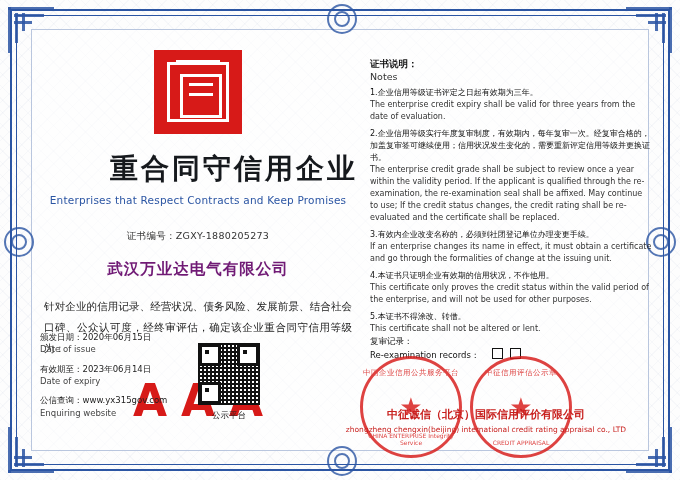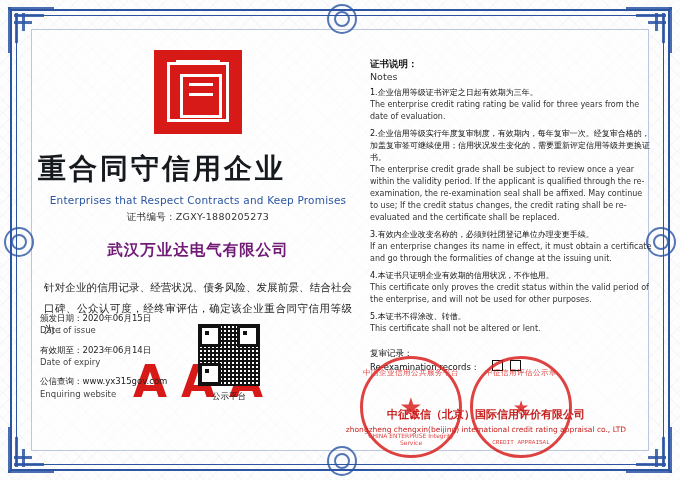--- a/index.html
+++ b/index.html
@@ -79,29 +79,29 @@
   }
   .seal-logo .glyph:before{
     content:"";position:absolute;left:6px;top:6px;right:6px;height:3px;background:#fff;
   }
   .seal-logo .glyph:after{
     content:"";position:absolute;left:6px;top:16px;right:6px;height:3px;background:#fff;
   }
   .seal-logo .cap{position:absolute;left:22px;top:10px;width:44px;height:5px;background:#fff;}
 
   .title-cn{
-    text-align:left;font-size:28px;font-weight:bold;color:#16191d;
+    text-align:right;font-size:28px;font-weight:bold;color:#16191d;
     letter-spacing:3px;margin-top:16px;
     font-family:"DejaVu Sans","Liberation Sans",sans-serif;
   }
   .title-en{
     text-align:center;font-size:10.5px;color:#2b55a3;margin-top:6px;letter-spacing:.2px;
   }
   .certno{
-    text-align:center;font-size:9.5px;color:#333;margin-top:5px;letter-spacing:.3px;
+    text-align:center;font-size:9.5px;color:#333;margin-top:24px;letter-spacing:.3px;
   }
   .company{
     text-align:center;font-size:15.5px;font-weight:bold;color:#701a75;margin-top:16px;letter-spacing:1px;
   }
   .para{
     margin:16px 6px 0 6px;font-size:10.5px;line-height:2.0;color:#222;text-align:justify;
   }
   .grade{
     text-align:center;color:#d71a18;font-weight:bold;font-size:44px;letter-spacing:14px;
     margin-top:16px;text-indent:14px;
@@ -124,41 +124,41 @@
   .qr .fp1{left:1px;top:1px;}
   .qr .fp2{right:1px;top:1px;}
   .qr .fp3{left:1px;bottom:1px;}
   .qr-cap{font-size:8.5px;color:#222;margin-top:5px;}
 
   
   .notes-title{font-size:9.5px;color:#111;font-weight:bold;}
   .notes-title .en{font-weight:normal;display:block;color:#333;}
   .note{font-size:8px;line-height:1.5;color:#111;margin-top:5px;}
   .note .en{color:#333;display:block;}
-  .reexam{margin-top:12px;font-size:8.5px;color:#111;line-height:1.5;}
+  .reexam{font-size:8.5px;color:#111;line-height:1.5;}
   .reexam .boxes{display:inline-block;margin-left:6px;}
   .reexam .bx{display:inline-block;width:9px;height:9px;border:1px solid #111;margin-left:4px;vertical-align:-1px;}
 
   
   .stamp{
     position:absolute;width:96px;height:96px;border:3px solid #d71a18;border-radius:50%;
     color:#d71a18;opacity:.82;
   }
   .stamp .star{
     position:absolute;left:50%;top:50%;transform:translate(-50%,-50%);
     font-size:26px;line-height:1;
   }
   .stamp .arc{
     position:absolute;left:0;right:0;top:9px;text-align:center;font-size:7.5px;letter-spacing:.5px;
   }
   .stamp .arc2{
     position:absolute;left:0;right:0;bottom:9px;text-align:center;font-size:6px;
   }
   .stamp1{left:360px;bottom:22px;}
-  .stamp2{left:470px;bottom:22px;font-family:Liberation Mono, monospace;}
+  .stamp2{left:470px;bottom:22px;}
   .org-line{
     position:absolute;left:336px;bottom:46px;width:300px;text-align:center;
     font-size:11px;color:#c8201e;font-weight:bold;
   }
   .org-line .en{display:block;font-size:7.5px;font-weight:normal;color:#c8201e;margin-top:3px;}
 </style>
 </head>
 <body>
 
 <div class="cert">
@@ -254,21 +254,21 @@
     </div>
 
     <div class="col-right">
       <div class="notes-title">
         <span>证书说明：</span>
         <span class="en">Notes</span>
       </div>
 
       <div class="note">
         <span>1.企业信用等级证书评定之日起有效期为三年。</span>
-        <span class="en">The enterprise credit rating rating be valid for three years from the date of evaluation.</span>
+        <span class="en">The enterprise credit expiry shall be valid for three years from the date of evaluation.</span>
       </div>
       <div class="note">
         <span>2.企业信用等级实行年度复审制度，有效期内，每年复审一次。经复审合格的，加盖复审签可继续使用；信用状况发生变化的，需要重新评定信用等级并更换证书。</span>
         <span class="en">The enterprise credit grade shall be subject to review once a year within the validity period. If the applicant is qualified through the re-examination, the re-examination seal shall be affixed. May continue to use; If the credit status changes, the credit rating shall be re-evaluated and the certificate shall be replaced.</span>
       </div>
       <div class="note">
         <span>3.有效内企业改变名称的，必须到社团登记单位办理变更手续。</span>
         <span class="en">If an enterprise changes its name in effect, it must obtain a certificate and go through the formalities of change at the issuing unit.</span>
       </div>
       <div class="note">

